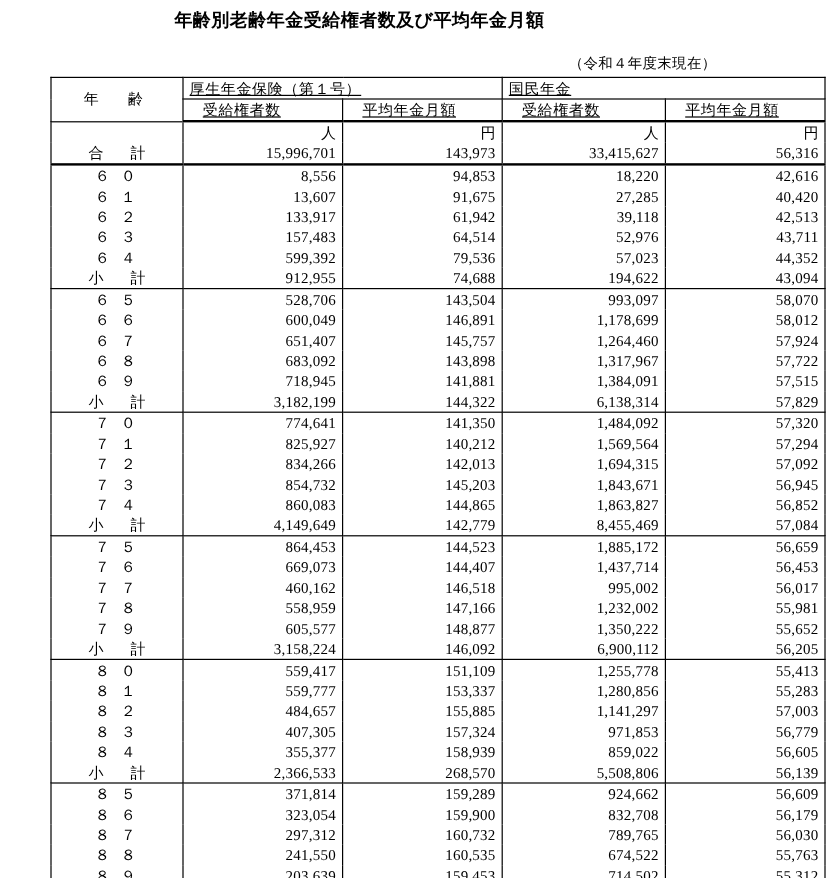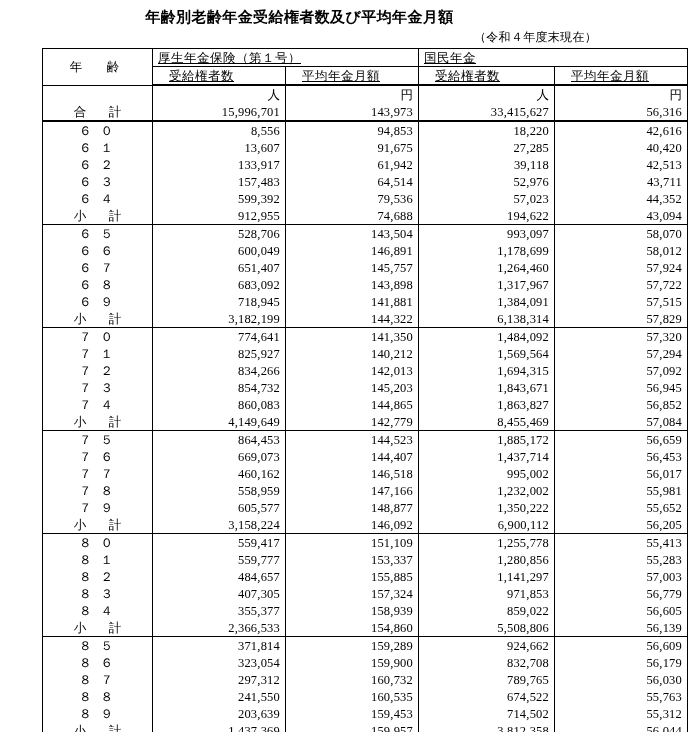--- a/index.html
+++ b/index.html
@@ -27,20 +27,21 @@
     letter-spacing: 0.4px;
     padding-top: 8px;
     padding-bottom: 2px;
   }
   .subtitle-row {
     text-align: right;
     font-size: 12px;
     padding-right: 2px;
     padding-bottom: 2px;
     letter-spacing: 0.3px;
+    margin-top: 16px;
   }
   table.stat {
     border-collapse: collapse;
     margin-left: 42px;
     width: 645px;
     table-layout: fixed;
     font-size: 12.5px;
   }
   table.stat col.c-age   { width: 110px; }
   table.stat col.c-num   { width: 133px; }
@@ -341,21 +342,21 @@
         <tr class="plain">
           <td class="age">８ ４</td>
           <td class="num">355,377</td>
           <td class="num">158,939</td>
           <td class="num">859,022</td>
           <td class="num">56,605</td>
         </tr>
         <tr class="subtotal">
           <td class="age label-wide">小　計</td>
           <td class="num">2,366,533</td>
-          <td class="num">154,860</td>
+          <td class="num">268,570</td>
           <td class="num">5,508,806</td>
           <td class="num">56,139</td>
         </tr>
         <tr class="plain thick-top">
           <td class="age">８ ５</td>
           <td class="num">371,814</td>
           <td class="num">159,289</td>
           <td class="num">924,662</td>
           <td class="num">56,609</td>
         </tr>

